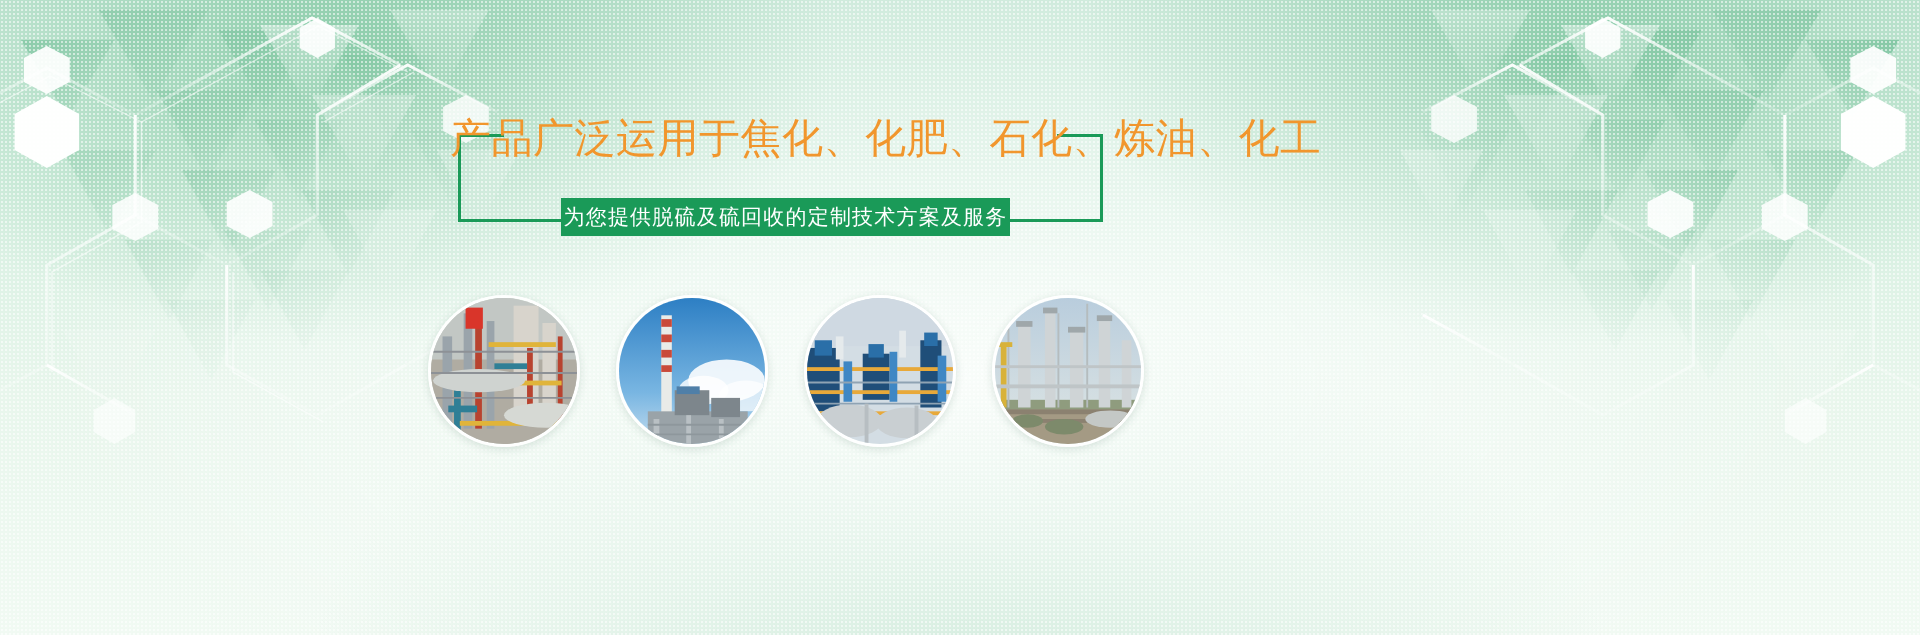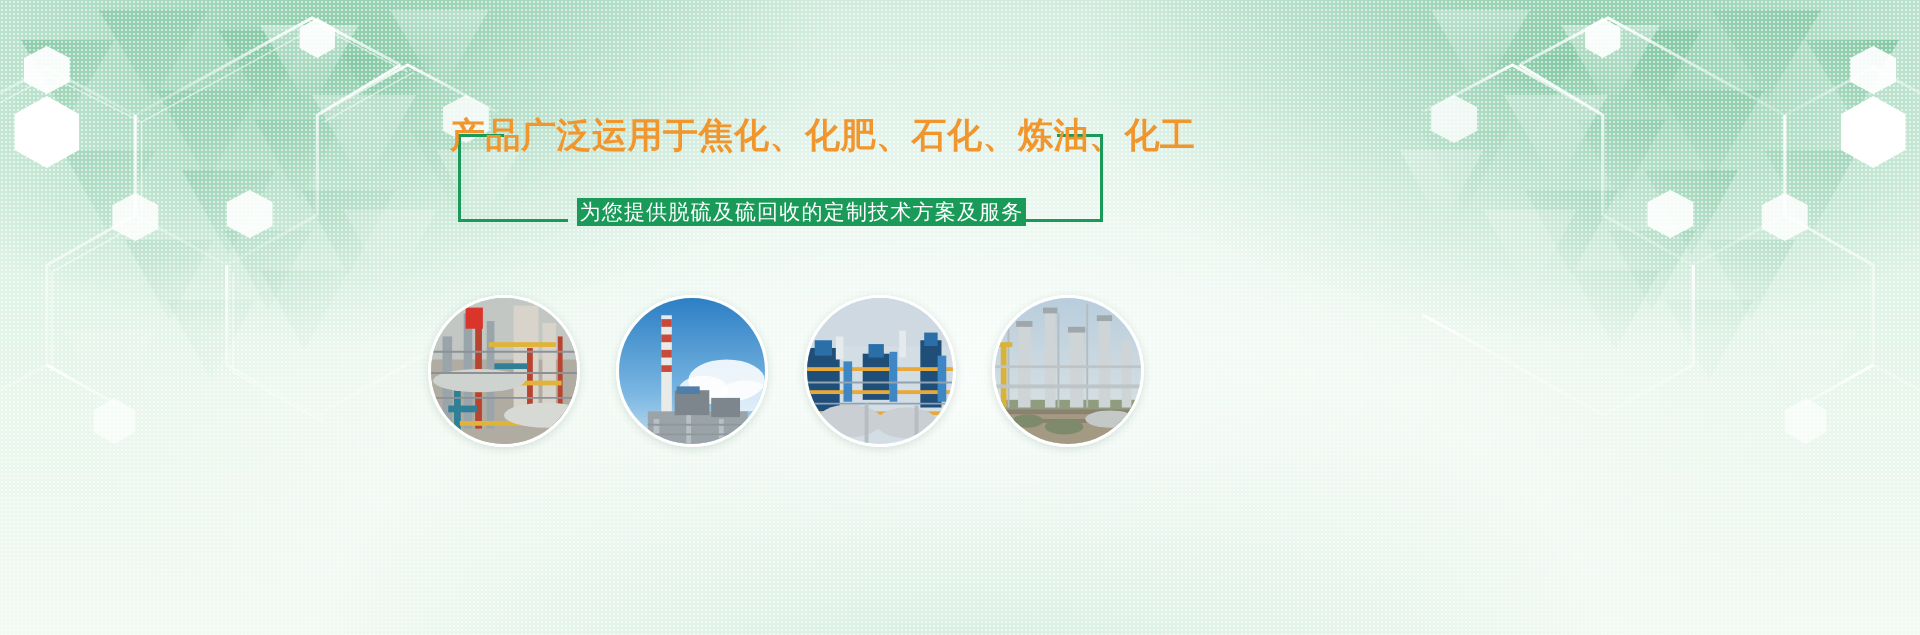--- a/index.html
+++ b/index.html
@@ -47,30 +47,30 @@
   
   .b-rv  { left:1100px; top:134px; width:3px;   height:88px; }
   
   .b-bl  { left:458px;  top:219px; width:110px; height:3px; }
   
   .b-br  { left:1010px; top:219px; width:93px;  height:3px; }
 
   .headline {
     position:absolute; left:450px; top:112px; width:660px;
     color:#f1962d;
-    font-size:35px; font-weight:bold; line-height:1.30;
+    font-size:41px; font-weight:normal; line-height:1.30;
     letter-spacing:.5px; white-space:nowrap;
   }
   .headline .l2 { display:block; }
 
   .subbar {
     position:absolute; left:561px; top:198px;
-    width:449px; height:28px;
+    width:449px; height:38px;
     background:#1a9a58;
-    display:flex; align-items:center; justify-content:center;margin-left:16px;
+    display:flex; align-items:center; justify-content:center;
   }
   .subbar span {
     color:#ffffff; font-size:21px; font-weight:normal;
     letter-spacing:1.2px; white-space:nowrap;
   }
 
   
   .photos { position:absolute; left:0; top:295px; width:1920px; height:160px; }
   .photo {
     position:absolute; top:0; width:152px; height:152px;

